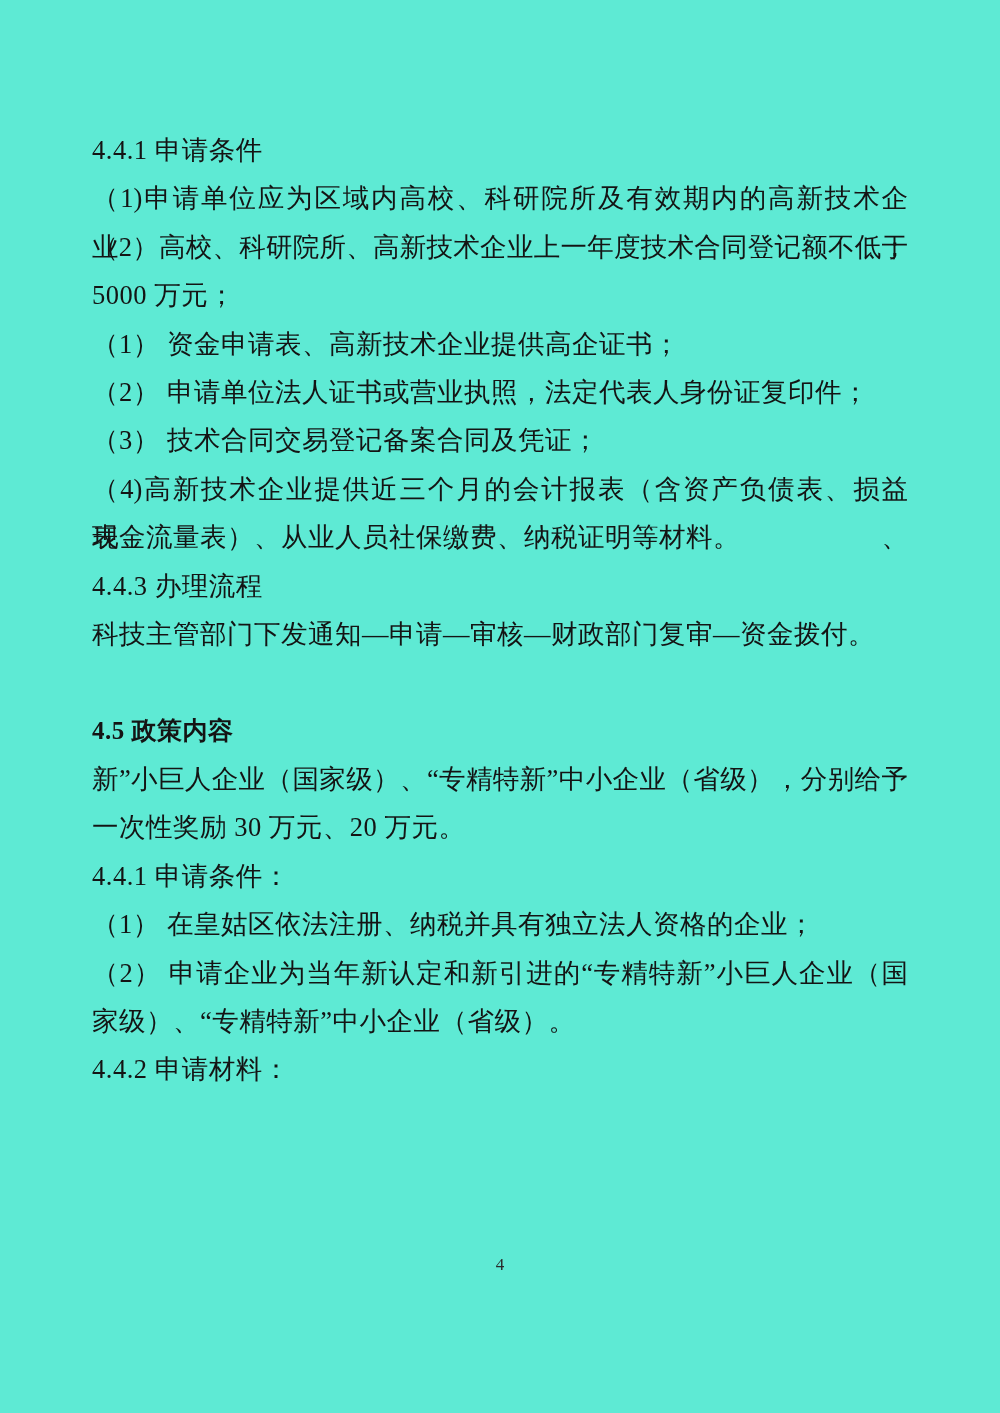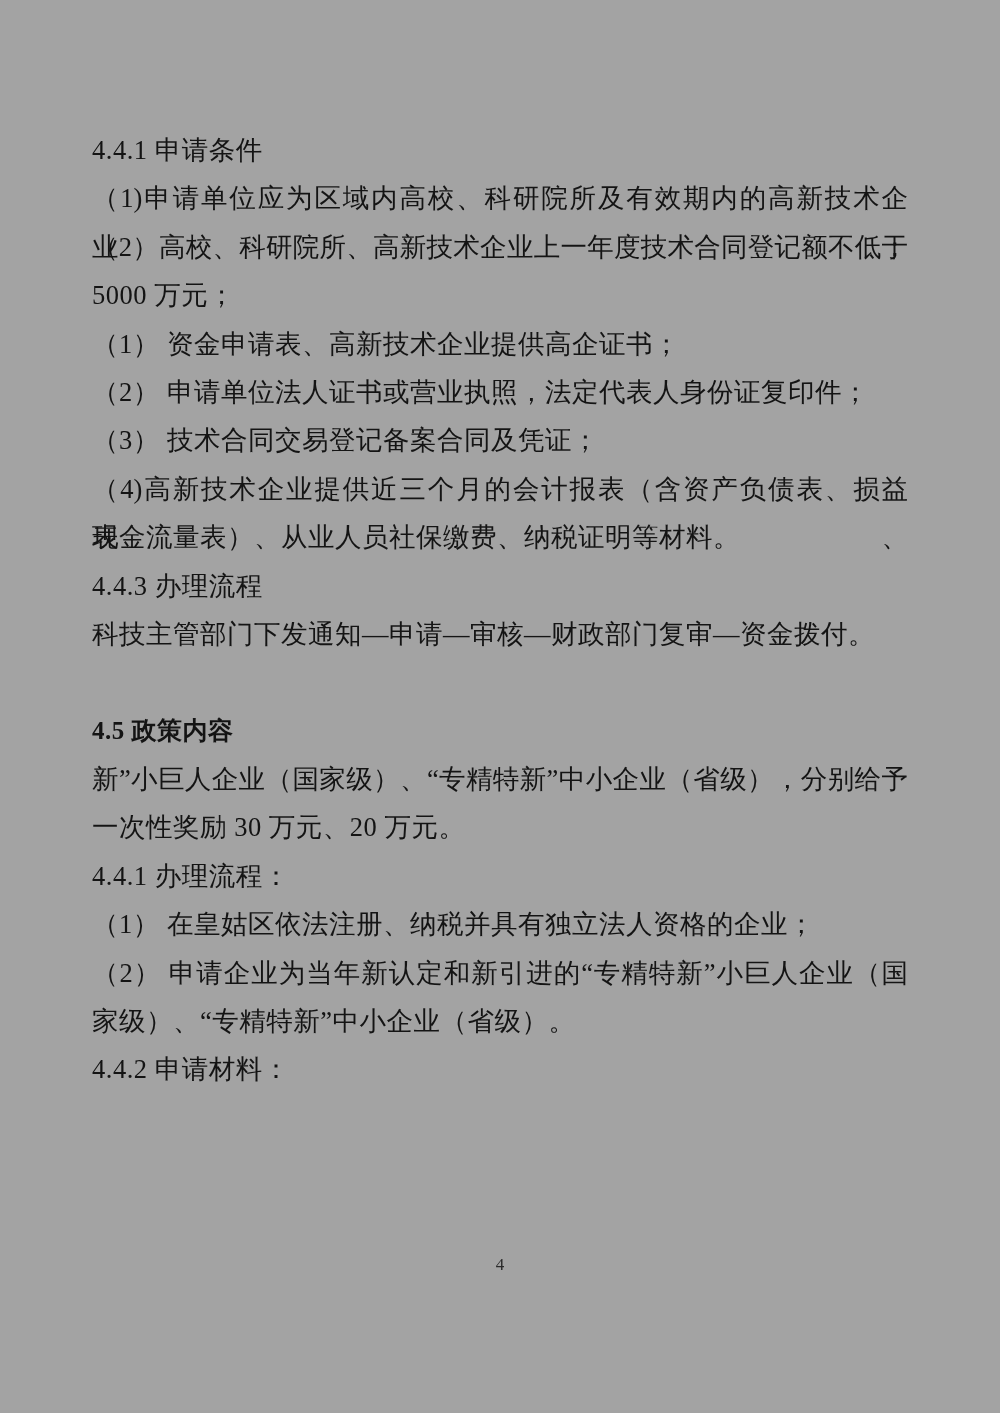--- a/index.html
+++ b/index.html
@@ -11,21 +11,21 @@
     width: 1000px;
     height: 1413px;
     position: relative;
     overflow: hidden;
     font-family: "Liberation Serif", "DejaVu Serif", serif;
     color: #141414;
   }
   .page {
     position: absolute;
     inset: 0;
-    background: #a3a3a3;
+    background: #5eead4;
   }
   .content {
     position: absolute;
     left: 92px;
     top: 126px;
     width: 816px;
   }
   .line {
     height: 48.4px;
     line-height: 48.4px;
@@ -69,20 +69,20 @@
       <div class="line">（2） 申请单位法人证书或营业执照，法定代表人身份证复印件；</div>
       <div class="line">（3） 技术合同交易登记备案合同及凭证；</div>
       <div class="line just">（4)高新技术企业提供近三个月的会计报表（含资产负债表、损益表、</div>
       <div class="line">现金流量表）、从业人员社保缴费、纳税证明等材料。</div>
       <div class="line">4.4.3 办理流程</div>
       <div class="line">科技主管部门下发通知—申请—审核—财政部门复审—资金拨付。</div>
       <div class="line blank"></div>
       <div class="line heading">4.5 政策内容</div>
       <div class="line just">新”小巨人企业（国家级）、“专精特新”中小企业（省级），分别给予</div>
       <div class="line">一次性奖励 30 万元、20 万元。</div>
-      <div class="line">4.4.1 办理流程：</div>
+      <div class="line">4.4.1 申请条件：</div>
       <div class="line">（1） 在皇姑区依法注册、纳税并具有独立法人资格的企业；</div>
       <div class="line just">（2） 申请企业为当年新认定和新引进的“专精特新”小巨人企业（国</div>
       <div class="line">家级）、“专精特新”中小企业（省级）。</div>
       <div class="line">4.4.2 申请材料：</div>
     </div>
   <div class="page-number">4</div>
 </div>
 
 </body></html>

